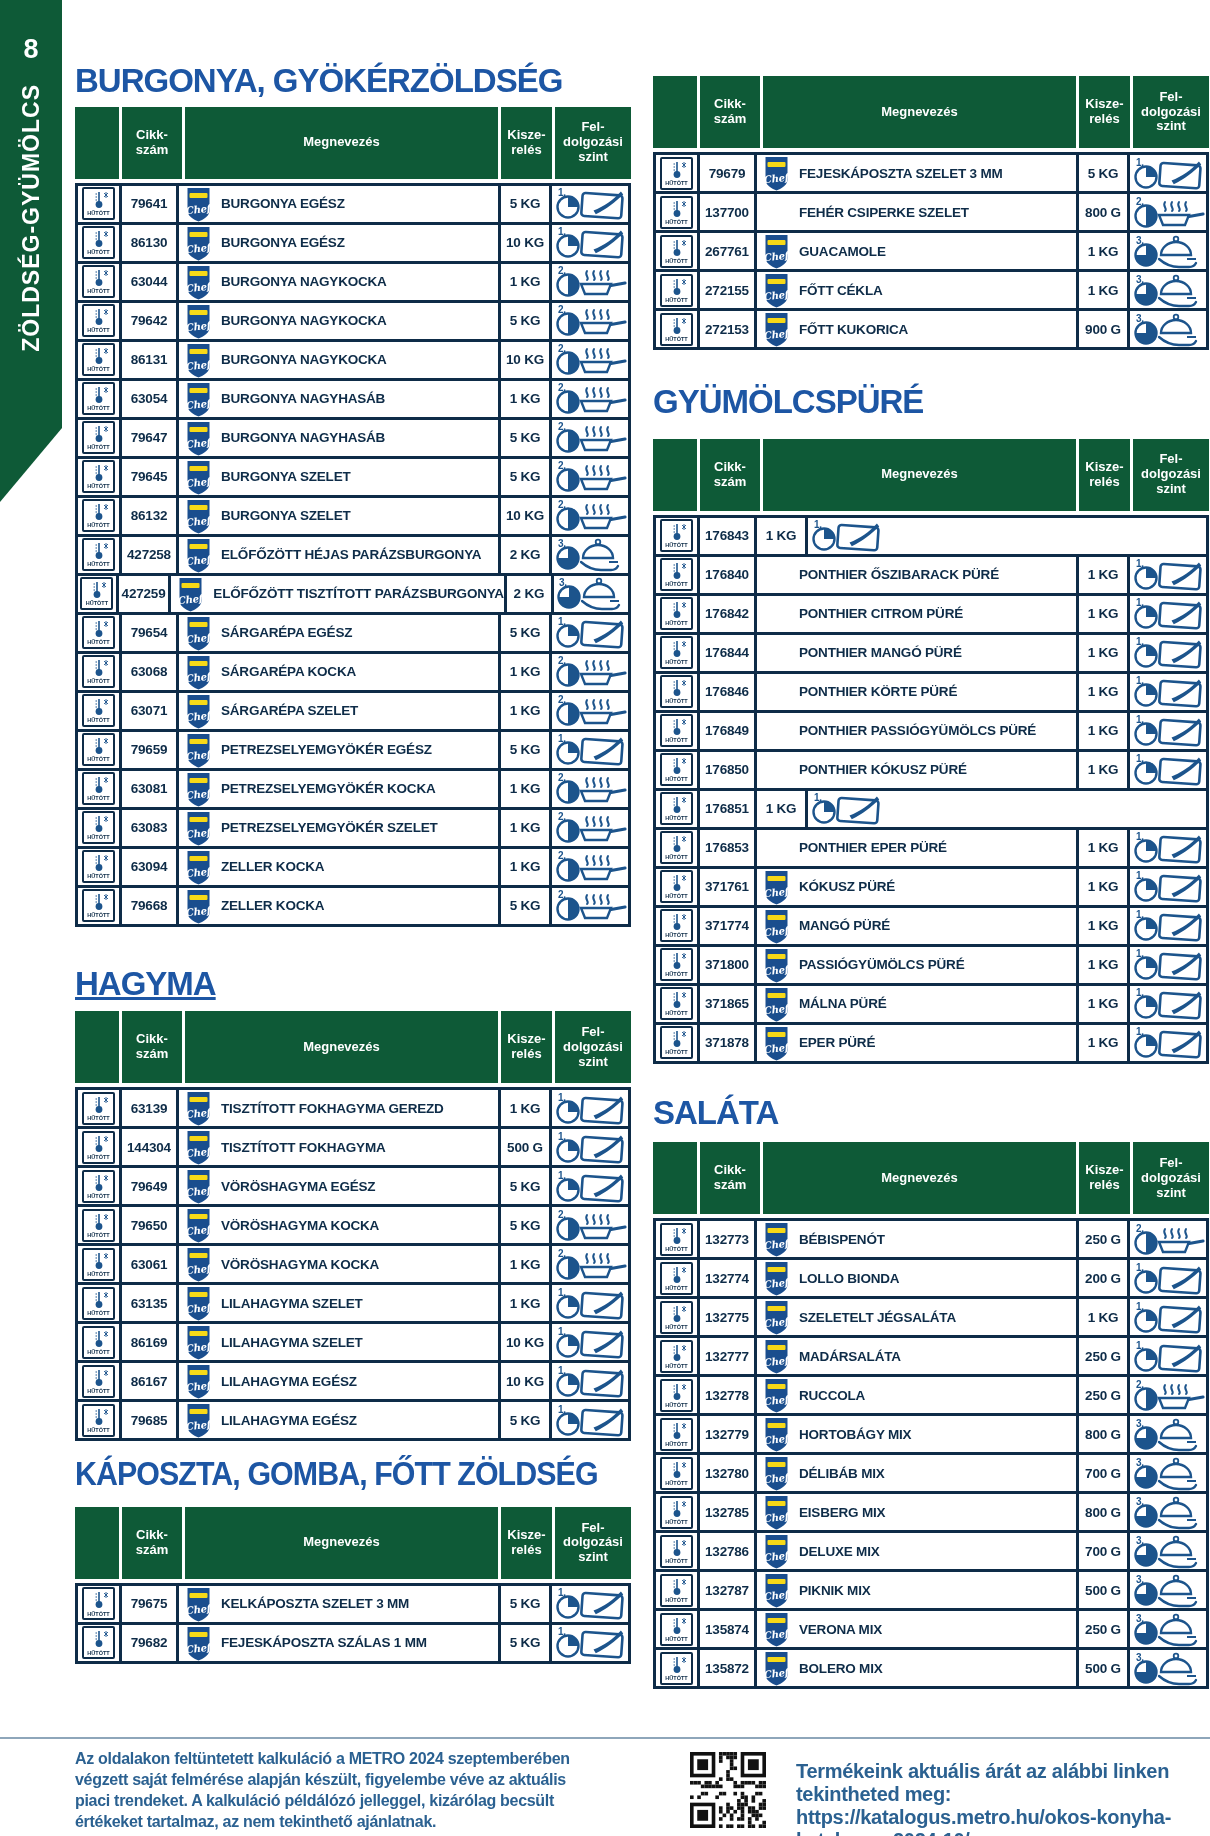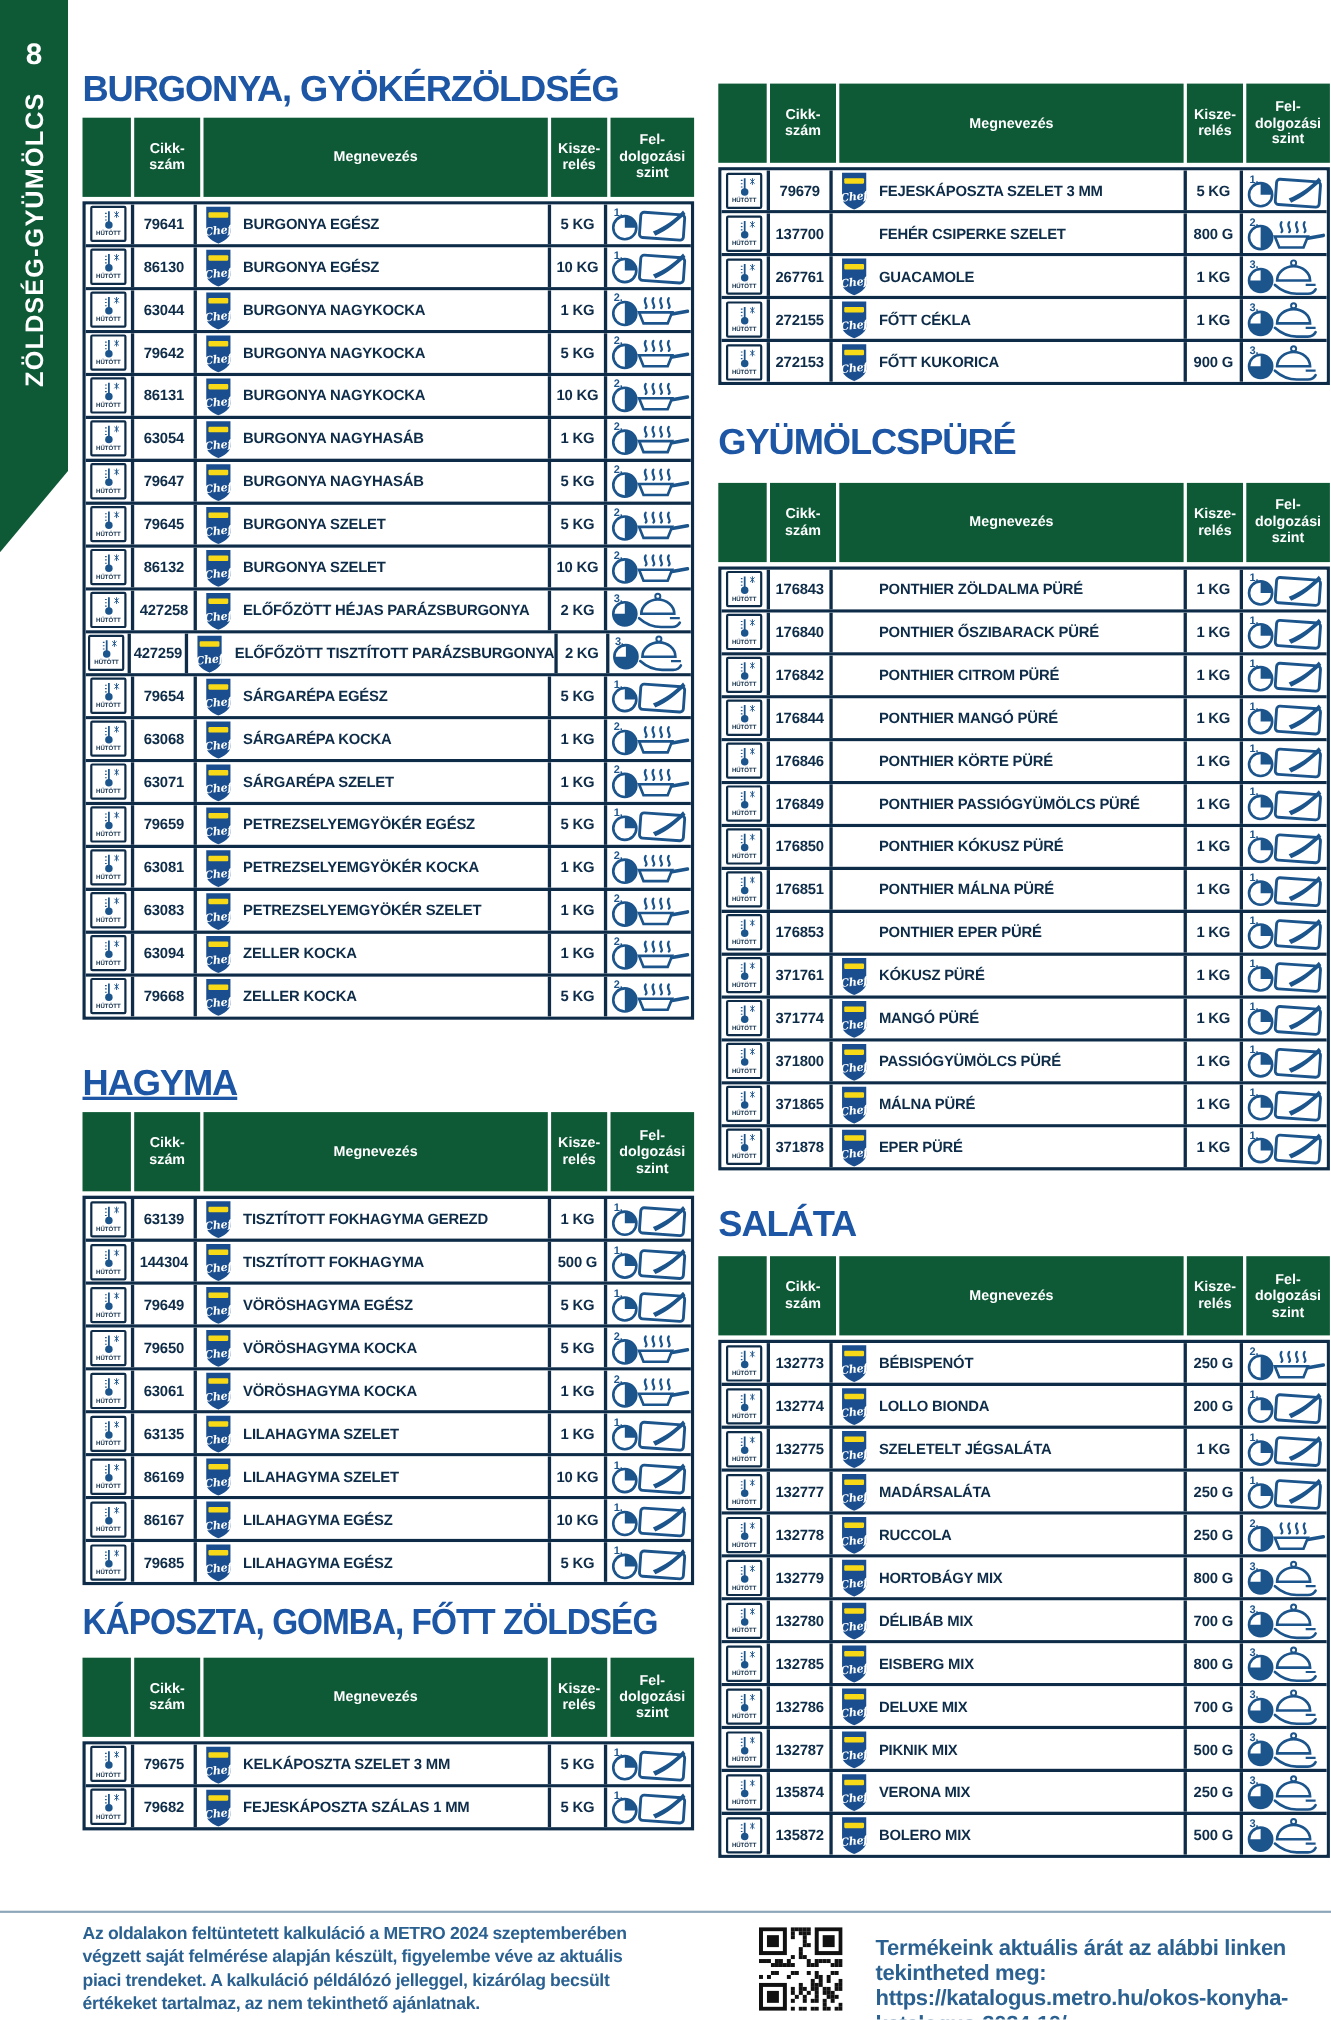--- a/index.html
+++ b/index.html
@@ -1769,24 +1769,20 @@
       <g stroke="#1c548c" stroke-width="0.9">
         <line x1="20" y1="3" x2="24" y2="7"></line>
                   <line x1="24" y1="3" x2="20" y2="7"></line>
                   <line x1="22" y1="2" x2="22" y2="8"></line>
       </g>
     </svg>
     <span class="hut">HŰTÖTT</span>
   </div>
           </div>
       <div class="td c-id">176843</div>
-      <div class="td c-name">
-
-        <span class="name-text">PONTHIER ZÖLDALMA PÜRÉ</span>
-      </div>
       <div class="td c-pack">1 KG</div>
       <div class="td c-lvl">
             <svg width="74" height="35" viewBox="0 0 74 35">
     <text x="5" y="10" font-size="10" font-weight="bold" fill="#1c548c">1.</text>
     <circle cx="15" cy="21" r="10.5" fill="#fff" stroke="#1c548c" stroke-width="2.4"></circle>
               <path d="M15,21 L15,10.5 A10.5,10.5 0 0 1 25.5,21 Z" fill="#1c548c"></path>
               <g transform="translate(27,0) rotate(4 20 18)">
       <rect x="2" y="8" width="40" height="23" rx="3" fill="#fff" stroke="#1c548c" stroke-width="2.6"></rect>
       <path d="M40,4 C33,13 24,20 14,25 L16.5,28.5 C27,23 35,15 42.5,7 Z" fill="#1c548c"></path>
     </g>
@@ -2035,24 +2031,20 @@
       <g stroke="#1c548c" stroke-width="0.9">
         <line x1="20" y1="3" x2="24" y2="7"></line>
                   <line x1="24" y1="3" x2="20" y2="7"></line>
                   <line x1="22" y1="2" x2="22" y2="8"></line>
       </g>
     </svg>
     <span class="hut">HŰTÖTT</span>
   </div>
           </div>
       <div class="td c-id">176851</div>
-      <div class="td c-name">
-
-        <span class="name-text">PONTHIER MÁLNA PÜRÉ</span>
-      </div>
       <div class="td c-pack">1 KG</div>
       <div class="td c-lvl">
             <svg width="74" height="35" viewBox="0 0 74 35">
     <text x="5" y="10" font-size="10" font-weight="bold" fill="#1c548c">1.</text>
     <circle cx="15" cy="21" r="10.5" fill="#fff" stroke="#1c548c" stroke-width="2.4"></circle>
               <path d="M15,21 L15,10.5 A10.5,10.5 0 0 1 25.5,21 Z" fill="#1c548c"></path>
               <g transform="translate(27,0) rotate(4 20 18)">
       <rect x="2" y="8" width="40" height="23" rx="3" fill="#fff" stroke="#1c548c" stroke-width="2.6"></rect>
       <path d="M40,4 C33,13 24,20 14,25 L16.5,28.5 C27,23 35,15 42.5,7 Z" fill="#1c548c"></path>
     </g>

